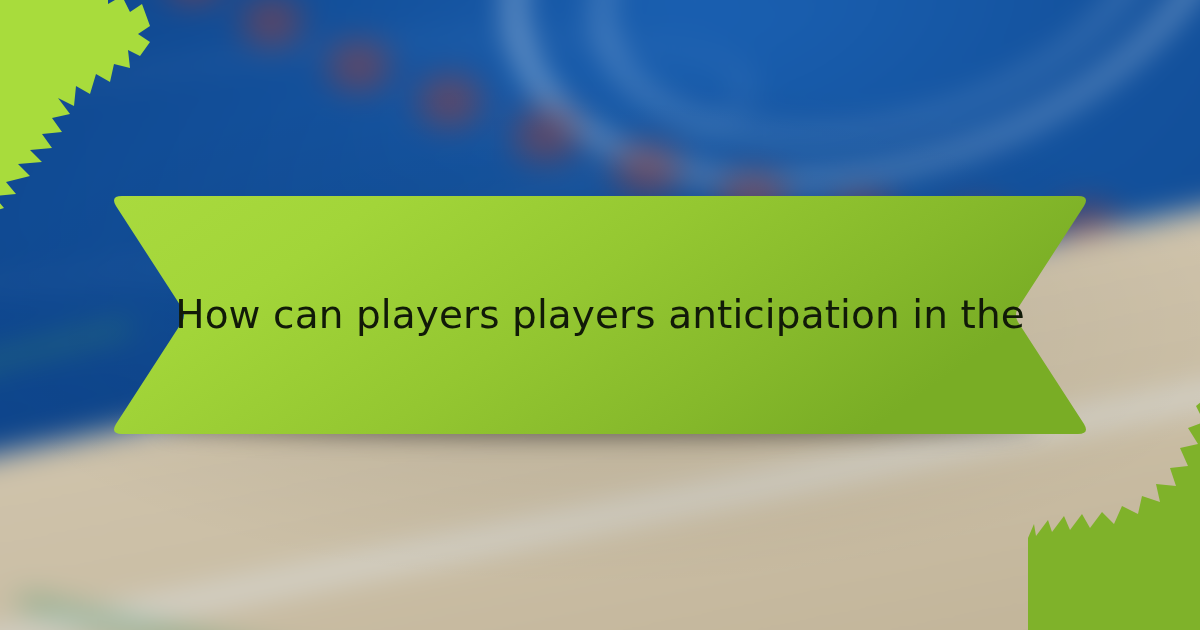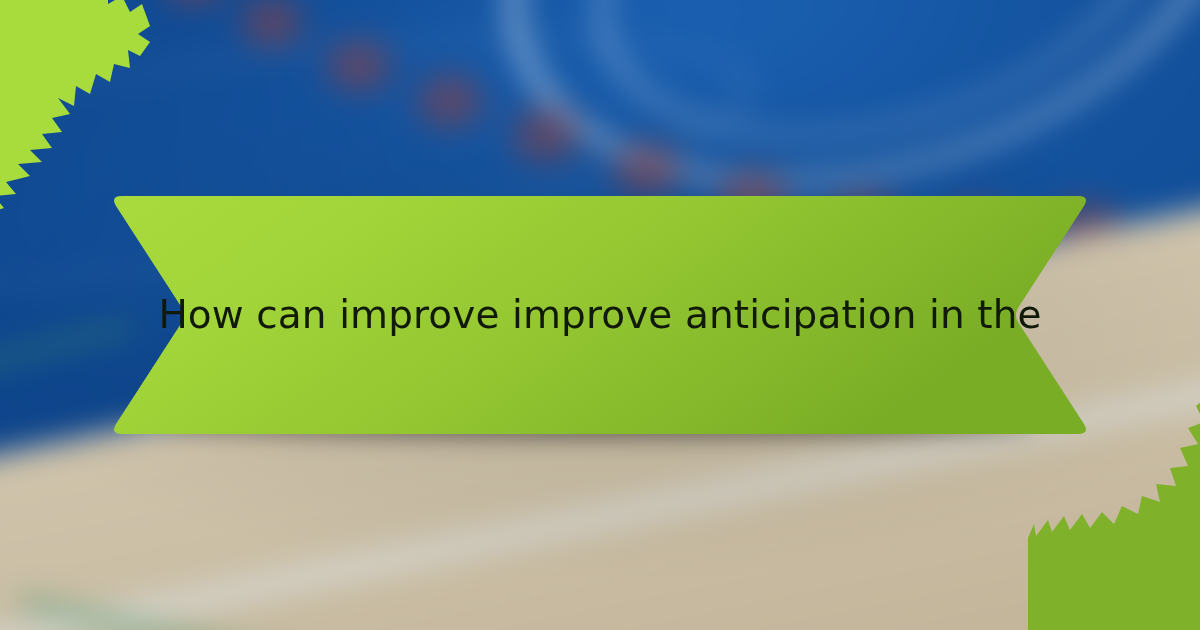--- a/index.html
+++ b/index.html
@@ -279,17 +279,17 @@
         L 12,238
         Q 0,238 6,228
         L 72,126
         Q 76,119 72,112
         L 6,10
         Q 0,0 12,0
         Z"></path>
     </svg>
 
     <div class="ribbon-text">
-      <span class="line">How can improve improve anticipation in the</span>
+      <span class="line">How can players players anticipation in the</span>
     </div>
   </div>
 
 </div>
 
 </body></html>

